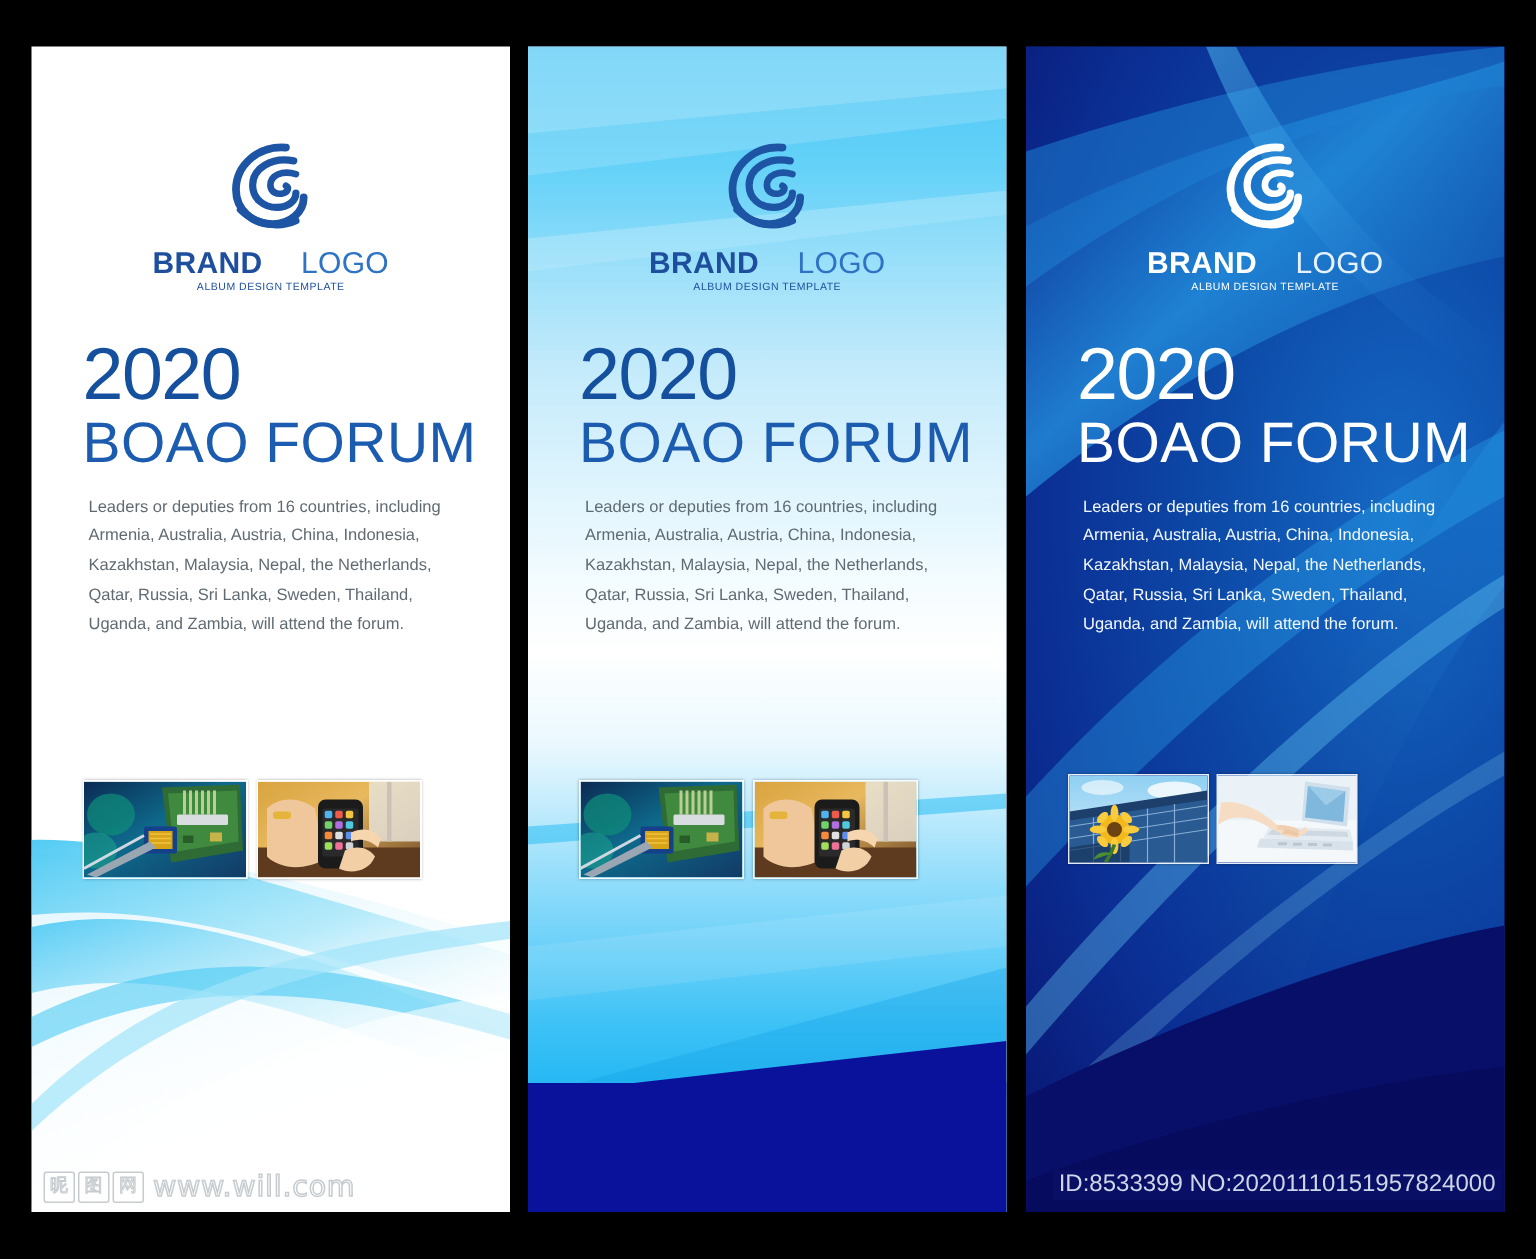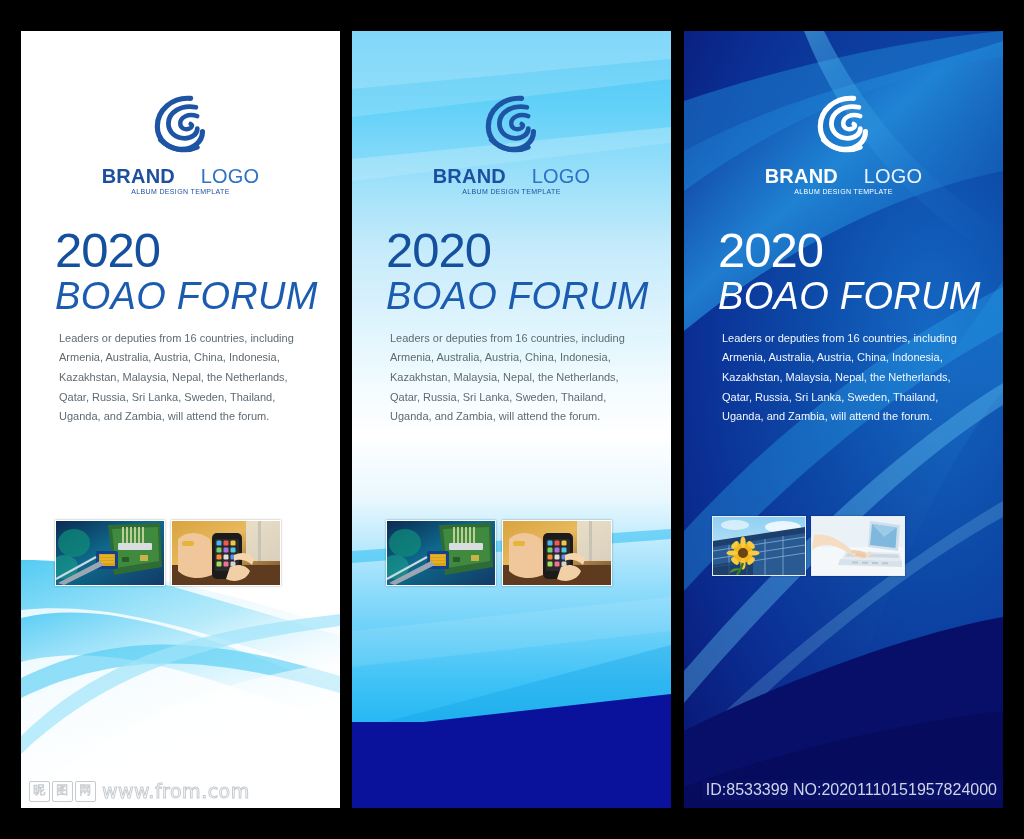--- a/index.html
+++ b/index.html
@@ -43,21 +43,21 @@
 
   
   .theme-blue .logo-name,.theme-blue .logo-sub{color:#1d4f9e;}
   .theme-blue .logo-name .l{color:#2f73c4;}
   .theme-white .logo-name,.theme-white .logo-sub{color:#ffffff;}
   .theme-white .logo-name .l{color:#e8f2ff;}
 
   
   .copy{position:absolute;left:34px;right:18px;}
   .year{font-size:49px;font-weight:normal;line-height:1;letter-spacing:-1px;margin:0;}
-  .forum{font-size:38px;font-weight:normal;line-height:1.05;letter-spacing:.3px;margin:2px 0 0 0;font-style:italic;}
+  .forum{font-size:38px;font-weight:normal;line-height:1.05;letter-spacing:.3px;margin:2px 0 0 0;}
   .body-copy{font-size:11px;line-height:1.78;margin:12px 0 0 4px;max-width:245px;}
 
   .theme-blue .year{color:#14509e;}
   .theme-blue .forum{color:#1b5cb0;}
   .theme-blue .body-copy{color:#5f6a72;}
   .theme-white .year{color:#ffffff;}
   .theme-white .forum{color:#ffffff;}
   .theme-white .body-copy{color:#f2f8ff;}
 
   
@@ -206,21 +206,21 @@
         </svg>
       </div>
     </div>
 
     <div class="wm-nipic">
       <span class="wm-cn">
           <span>昵</span>
           <span>图</span>
           <span>网</span>
         </span>
-      <span>www.from.com</span>
+      <span>www.will.com</span>
     </div>
   </div>
 
   <div class="panel theme-blue" id="panel-2">
 
     <div class="p2-bg">
       <svg viewBox="0 0 319 777" preserveAspectRatio="none" aria-hidden="true">
         <path d="M0,0 L319,0 L319,28 L0,58 Z" fill="#ffffff" opacity=".30"></path>
         <path d="M0,58 L319,28 L319,48 L0,86 Z" fill="#ffffff" opacity=".16"></path>
         <path d="M0,128 L319,96 L319,112 L0,150 Z" fill="#ffffff" opacity=".22"></path>

